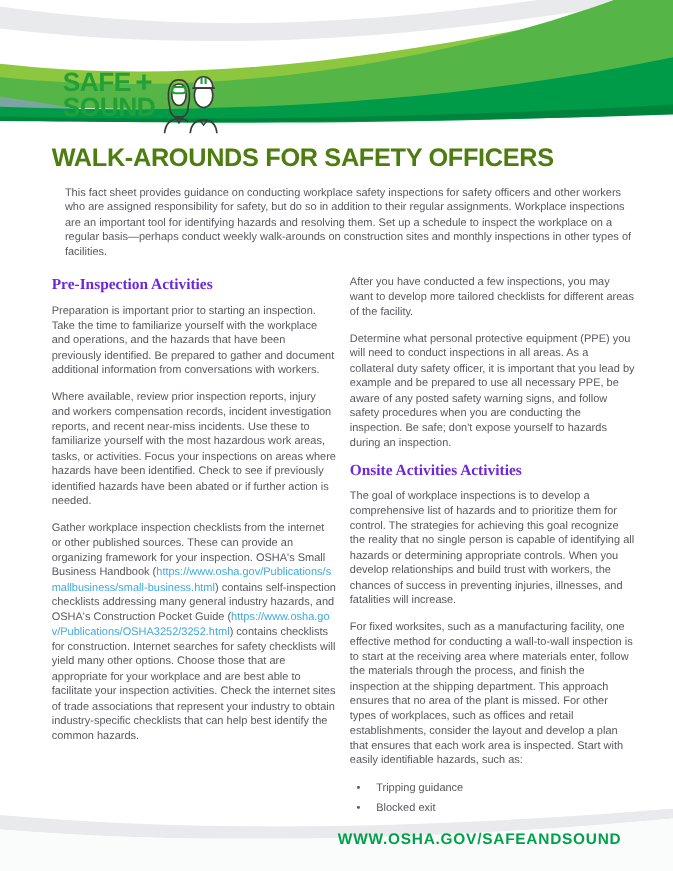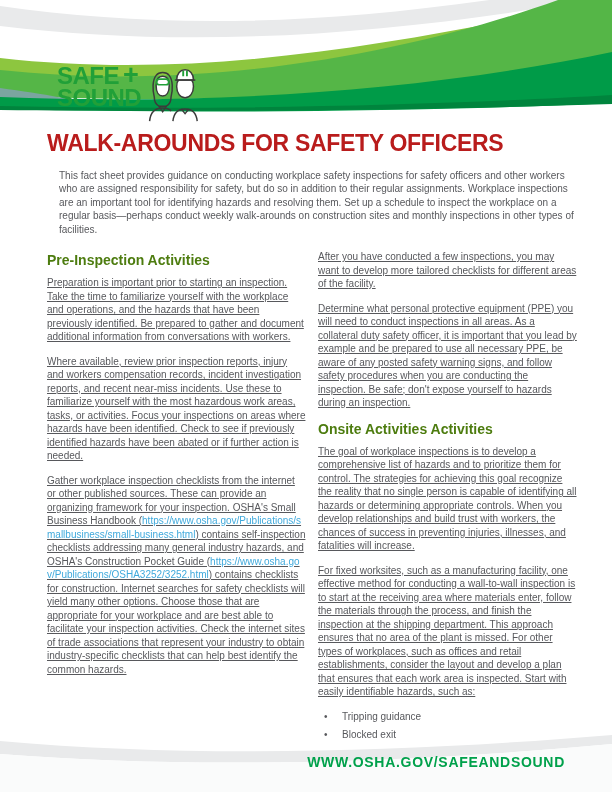--- a/index.html
+++ b/index.html
@@ -27,34 +27,35 @@
   }
   .logo-line1{display:flex;align-items:center;gap:4px;}
   .logo-plus{font-size:27px;font-weight:900;color:#21A038;line-height:0.8;}
   .workers-icon{margin-top:2px;}
   
   .content{
     position:absolute;top:130px;left:47px;width:530px;
     color:#57585C;
   }
   .doc-title{
-    color:#b91c1c;font-size:23px;font-weight:bold;
+    color:#4d7c0f;font-size:23px;font-weight:bold;
     letter-spacing:-0.3px;margin:0 0 12px 0;
   }
   .intro{
     font-size:10px;line-height:13.4px;margin:0 0 14px 12px;
   }
   .columns{display:flex;gap:12px;}
   .col{width:259px;}
   .section-heading{
-    color:#4d7c0f;font-size:14px;font-weight:bold;
+    color:#6d28d9;font-size:14px;font-weight:bold;
     margin:2px 0 8px 0;
+    font-family:Liberation Serif, serif;
   }
   .para{
-    font-size:10px;line-height:13.5px;margin:0 0 11px 0;text-decoration:underline;
+    font-size:10px;line-height:13.5px;margin:0 0 11px 0;
   }
   .doc-link{
     color:#3FA9DC;text-decoration:none;word-break:break-all;cursor:pointer;
   }
   .bullets{
     list-style:none;margin:2px 0 0 0;padding:0 0 0 6px;
     font-size:10px;line-height:13.5px;
   }
   .bullets li{
     position:relative;padding-left:18px;margin-bottom:5px;

